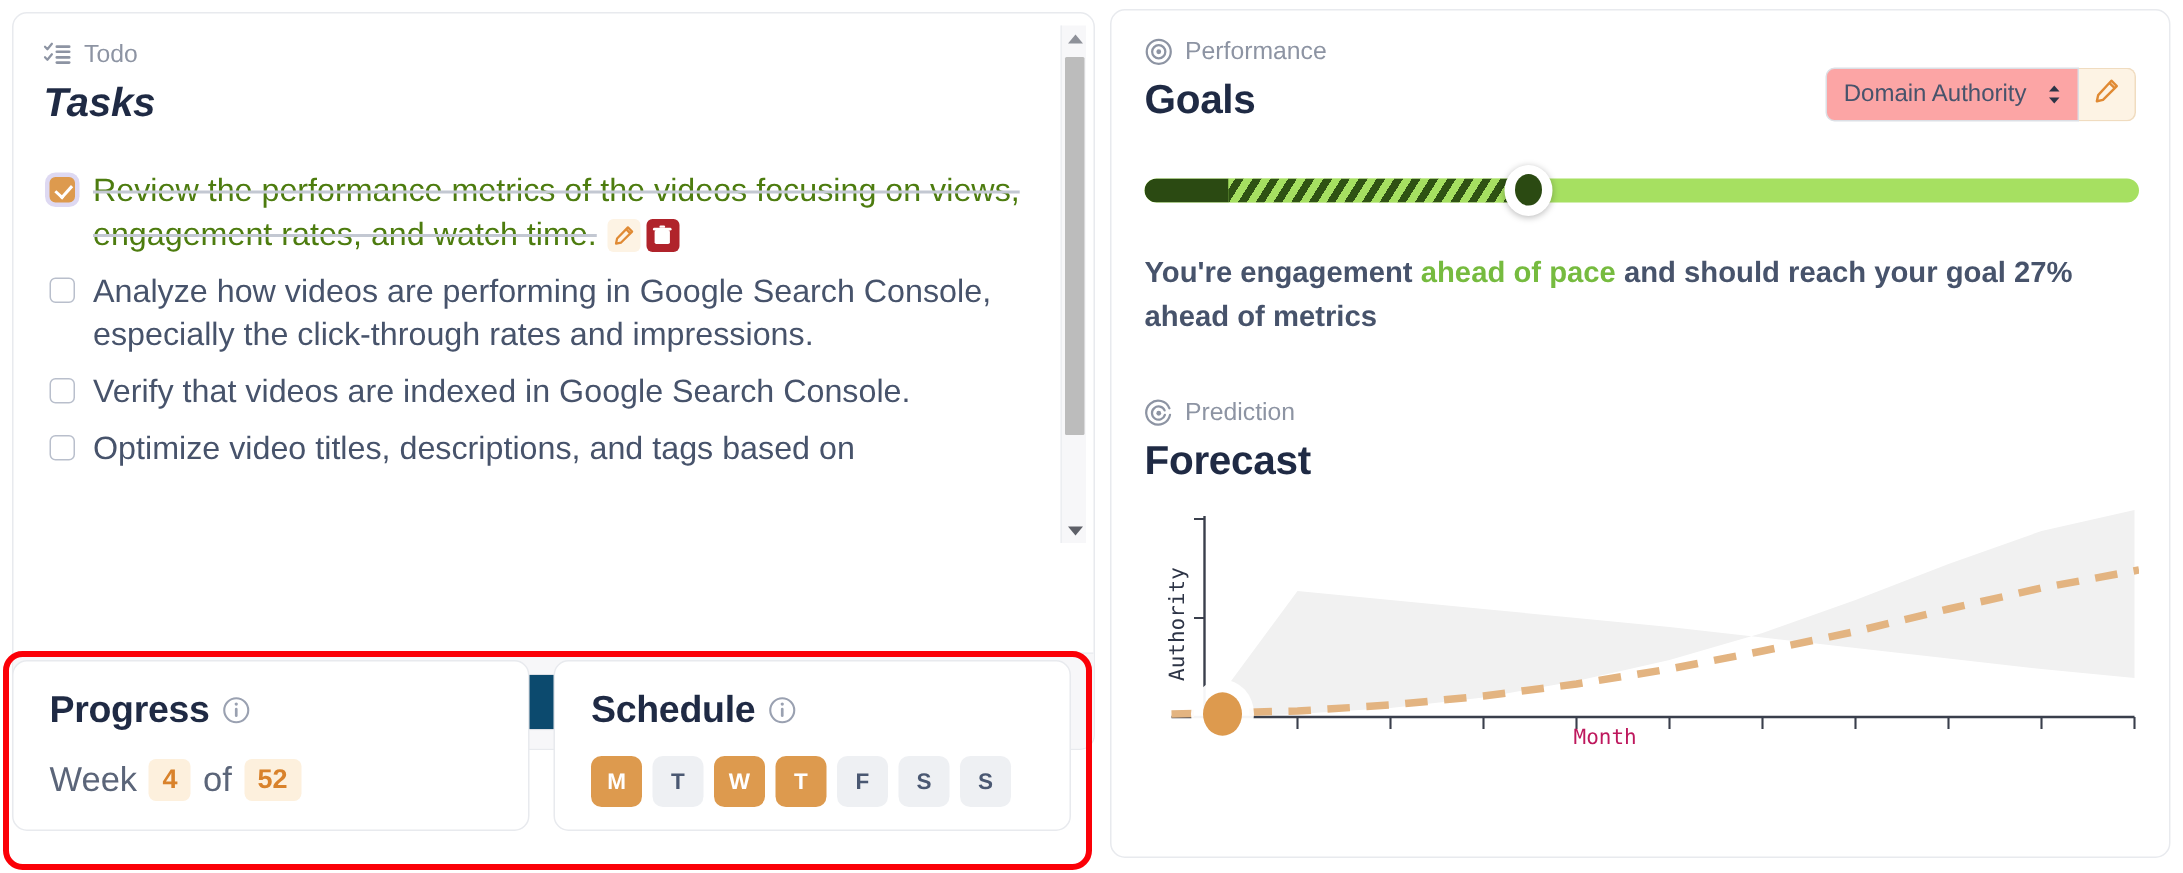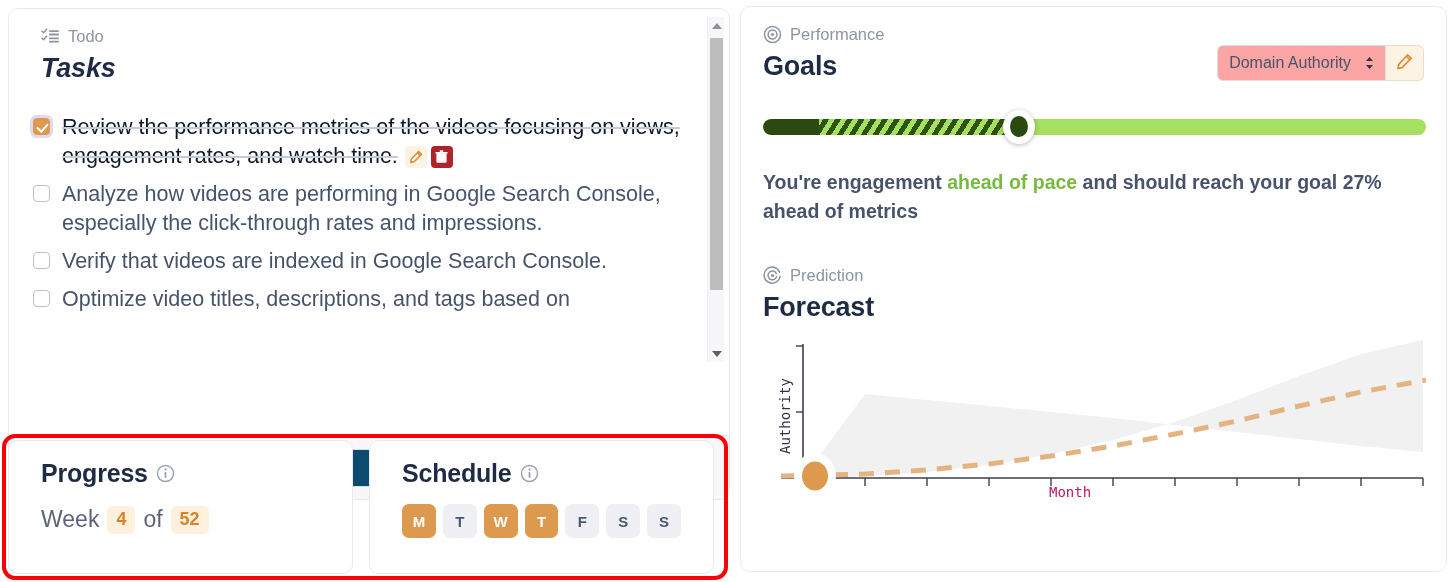--- a/index.html
+++ b/index.html
@@ -17,21 +17,20 @@
     border: 1px solid #e8eaee;
     border-radius: 10px;
   }
 
   
   .left-col { position: absolute; left: 8px; top: 8px; width: 722px; height: 566px; }
 
   .tasks-card {
     position: absolute; left: 0; top: 0; width: 722px; height: 492px;
     overflow: hidden;
-    padding-left: 12px;
   }
   .eyebrow {
     display: flex; align-items: center; gap: 8px;
     color: #8d94a3; font-size: 16.5px; font-weight: 400;
   }
   .eyebrow .ico { display: inline-flex; align-items: center; }
   .h-title {
     font-size: 27px; font-weight: bold; color: #1f2a44;
     letter-spacing: -0.2px; line-height: 1.1;
   }
@@ -60,21 +59,21 @@
   .cbox.done::after {
     content: ""; position: absolute; left: 4.5px; top: 1.5px;
     width: 5px; height: 9px; border: solid #fff;
     border-width: 0 2.2px 2.2px 0; transform: rotate(42deg);
   }
   .task-text {
     font-size: 21.5px; line-height: 29px; color: #47536b;
     font-weight: 400;
   }
   .task.completed .task-text {
-    color: #0f172a; text-decoration: line-through;
+    color: #4d7c0f; text-decoration: line-through;
     text-decoration-color: #c3c8d2;
   }
   .task-actions { display: inline-flex; gap: 4px; vertical-align: middle; margin-left: 7px; }
   .act {
     width: 22px; height: 22px; border-radius: 4px;
     display: inline-flex; align-items: center; justify-content: center;
   }
   .act.edit { background: #fdf3e4; }
   .act.del  { background: #b0232b; }
 
@@ -118,21 +117,21 @@
     display: flex; align-items: center; justify-content: center;
     cursor: pointer; line-height: 1;
   }
 
   
   .annot {
     position: absolute; left: 2px; top: 434px; width: 726px; height: 146px;
     border: 4px solid #fb0007; border-radius: 13px; pointer-events: none;
   }
   .mini-wrap { position: absolute; left: 8px; top: 440px; display: flex; gap: 16px; }
-  .mini { width: 345px; height: 134px; padding: 18px 32px; }
+  .mini { width: 345px; height: 114px; padding: 18px 24px; }
   .mini-title {
     display: flex; align-items: center; gap: 8px;
     font-size: 25px; font-weight: bold; color: #1f2a44; letter-spacing: -0.2px;
   }
   .info-ic { display: inline-flex; }
   .week-line {
     margin-top: 18px; font-size: 23px; color: #5b6579;
     display: flex; align-items: center; gap: 8px;
   }
   .badge {

